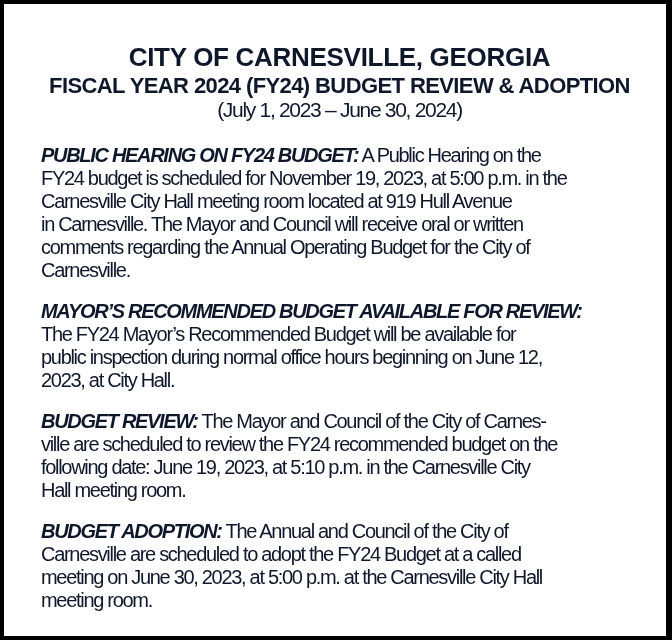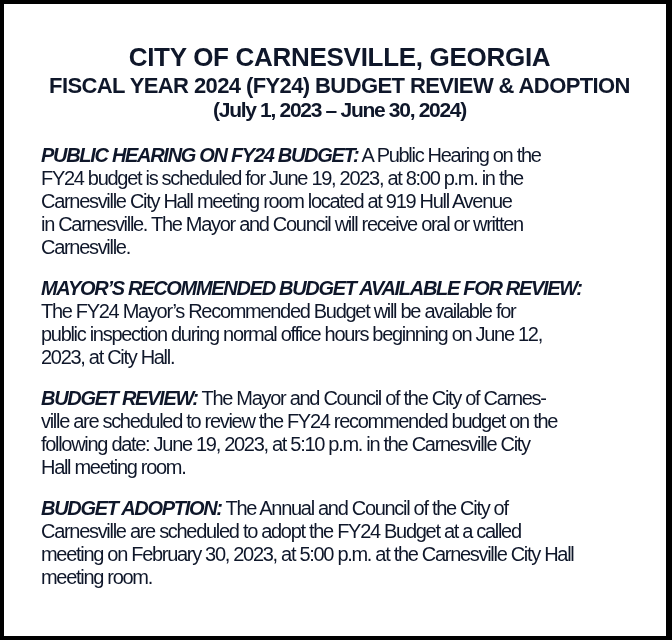--- a/index.html
+++ b/index.html
@@ -32,21 +32,21 @@
   .notice-subtitle {
     font-size: 22px;
     font-weight: bold;
     line-height: 24px;
     letter-spacing: -0.6px;
     margin-top: 2px;
     white-space: nowrap;
   }
   .notice-daterange {
     font-size: 21px;
-    font-weight: bold;
+    font-weight: normal;
     line-height: 24px;
     letter-spacing: -1.3px;
     white-space: nowrap;
   }
   .para {
     font-size: 20px;
     line-height: 23px;
     letter-spacing: -1.3px;
     margin-top: 18px;
   }
@@ -62,41 +62,42 @@
   <div class="notice-header">
     <div class="notice-title">CITY OF CARNESVILLE, GEORGIA</div>
     <div class="notice-subtitle">FISCAL YEAR 2024 (FY24) BUDGET REVIEW &amp; ADOPTION</div>
     <div class="notice-daterange">(July 1, 2023 – June 30, 2024)</div>
   </div>
 
   <div class="notice-body">
 
     <div class="para first">
       <div class="line"><b class="lead">PUBLIC HEARING ON FY24 BUDGET:</b><span> A Public Hearing on the</span></div>
-      <div class="line">FY24 budget is scheduled for June 19, 2023, at 8:00 p.m. in the</div>
+      <div class="line">FY24 budget is scheduled for November 19, 2023, at 5:00 p.m. in the</div>
       <div class="line">Carnesville City Hall meeting room located at 919 Hull Avenue</div>
       <div class="line">in Carnesville. The Mayor and Council will receive oral or written</div>
+      <div class="line">comments regarding the Annual Operating Budget for the City of</div>
       <div class="line">Carnesville.</div>
     </div>
 
     <div class="para">
       <div class="line"><b class="lead">MAYOR’S RECOMMENDED BUDGET AVAILABLE FOR REVIEW:</b><span></span></div>
       <div class="line">The FY24 Mayor’s Recommended Budget will be available for</div>
       <div class="line">public inspection during normal office hours beginning on June 12,</div>
       <div class="line">2023, at City Hall.</div>
     </div>
 
     <div class="para">
       <div class="line"><b class="lead">BUDGET REVIEW:</b><span> The Mayor and Council of the City of Carnes-</span></div>
       <div class="line">ville are scheduled to review the FY24 recommended budget on the</div>
       <div class="line">following date: June 19, 2023, at 5:10 p.m. in the Carnesville City</div>
       <div class="line">Hall meeting room.</div>
     </div>
 
     <div class="para">
       <div class="line"><b class="lead">BUDGET ADOPTION:</b><span> The Annual and Council of the City of</span></div>
       <div class="line">Carnesville are scheduled to adopt the FY24 Budget at a called</div>
-      <div class="line">meeting on February 30, 2023, at 5:00 p.m. at the Carnesville City Hall</div>
+      <div class="line">meeting on June 30, 2023, at 5:00 p.m. at the Carnesville City Hall</div>
       <div class="line">meeting room.</div>
     </div>
 
   </div>
 </div>
 
 </body></html>

